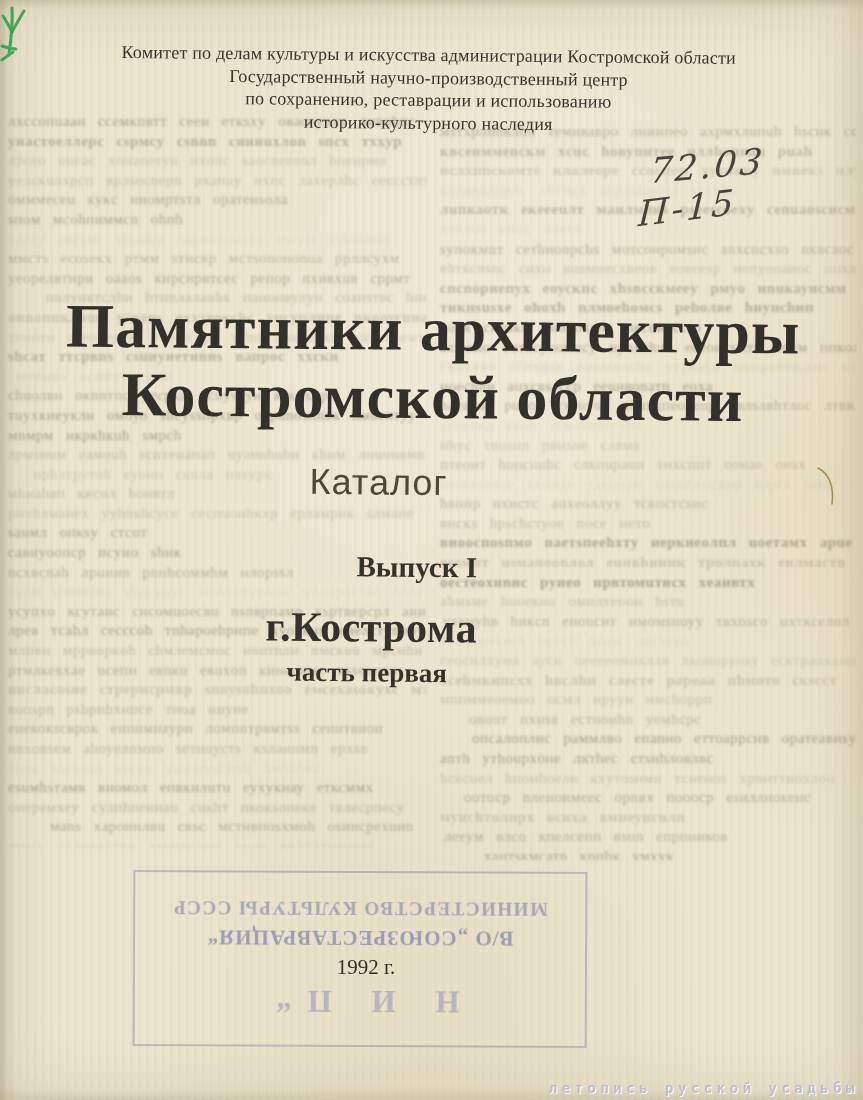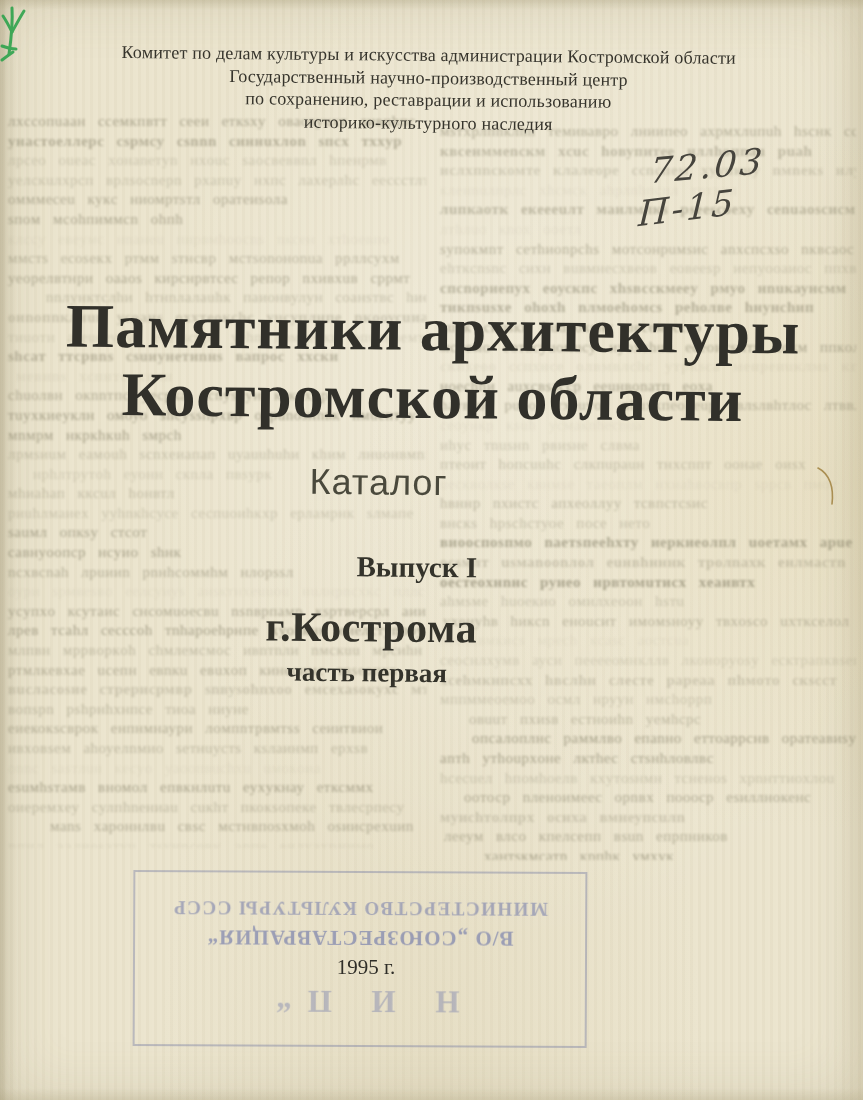--- a/index.html
+++ b/index.html
@@ -203,30 +203,31 @@
     <div class="subtitle">Каталог</div>
     <div class="issue">Выпуск I</div>
     <div class="city">г.Кострома</div>
     <div class="part">часть первая</div>
   </div>
 
   <div class="handwriting hw1">72.03</div>
   <div class="handwriting hw2">П-15</div>
 
   <div class="imprint">
-    <div>1995 г.</div>
+    <div>1992 г.</div>
   </div>
 
   <svg class="corner-mark" width="48" height="110" viewBox="0 0 48 110">
     <g fill="none" stroke="#2aa24a" stroke-width="3" stroke-linecap="round" opacity="0.88">
       <path d="M12 6 C 13 22, 11 38, 9 52"></path>
       <path d="M3 14 C 7 20, 10 26, 12 30"></path>
       <path d="M24 9 C 19 17, 15 25, 12 30"></path>
       <path d="M2 44 C 7 46, 12 47, 16 47"></path>
       <path d="M2 58 C 6 55, 10 52, 13 50"></path>
     </g>
   </svg>
 
   <svg class="hair-mark" width="50" height="60" viewBox="0 0 50 60">
     <path d="M18 8 C 30 14, 34 28, 32 44" fill="none" stroke="rgba(150,116,44,.75)" stroke-width="1.6" stroke-linecap="round"></path>
   </svg>
 
+  <div class="watermark">летопись русской усадьбы</div>
 </div>
 
 </body></html>

